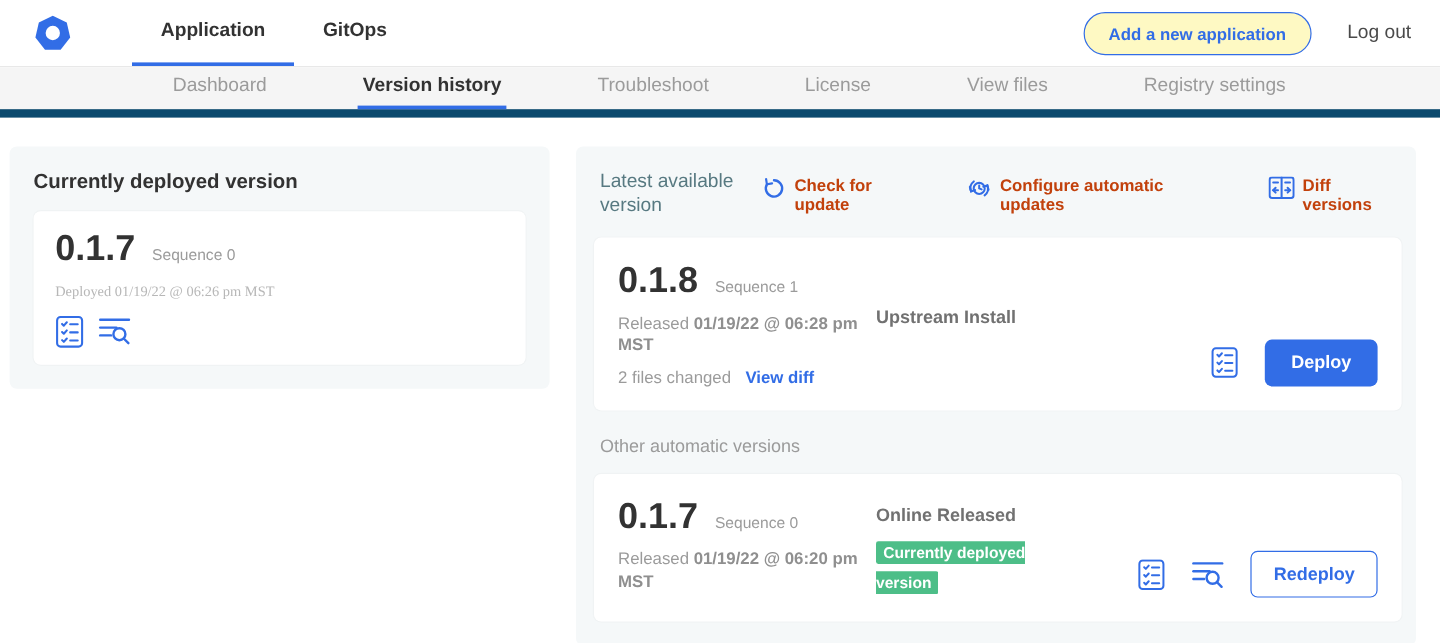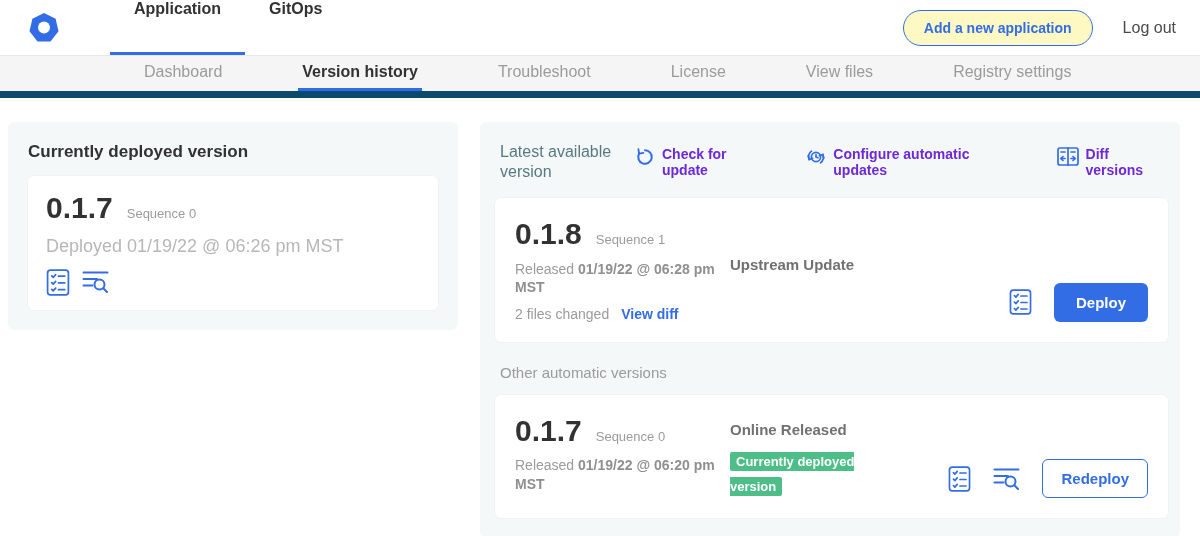--- a/index.html
+++ b/index.html
@@ -7,21 +7,21 @@
   body { font-family: "Liberation Sans", "DejaVu Sans", sans-serif; color: #323232; }
 
   
   .topnav {
     height: 56px; background: #fff; border-bottom: 1px solid #e8e8e8;
     display: flex; align-items: stretch; padding: 0 24px 0 28px;
   }
   .logo-wrap { display: flex; align-items: center; margin-right: 50px; cursor: pointer; }
   .topnav-tabs { display: flex; align-items: stretch; }
   .topnav-tab {
-    display: flex; align-items: flex-start; padding: 0 24px; font-size: 16px; font-weight: 600;
+    display: flex; align-items: center; padding: 0 24px; font-size: 16px; font-weight: 600;
     color: #323232; border-bottom: 3px solid transparent; cursor: pointer;
   }
   .topnav-tab.active { border-bottom-color: #326de6; }
   .topnav-right { margin-left: auto; display: flex; align-items: center; gap: 30px; }
   .add-app-btn {
     background: #fef9c3; border: 1px solid #326de6; color: #326de6; font-weight: 700;
     font-size: 14px; padding: 9px 20px; border-radius: 20px; cursor: pointer;
     font-family: inherit;
   }
   .logout { font-size: 16px; color: #4a4a4a; cursor: pointer; }
@@ -41,30 +41,30 @@
   .main { display: flex; gap: 22px; padding: 24px 20px 0 8px; align-items: flex-start; }
   .panel { background: #f5f8f9; border-radius: 6px; }
 
   
   .left-panel { width: 450px; flex-shrink: 0; padding: 20px; }
   .left-panel h2 { font-size: 17px; font-weight: 700; color: #323232; margin-bottom: 14px; }
   .white-card { background: #fff; border-radius: 6px; padding: 16px 18px 14px; box-shadow: 0 0 0 1px rgba(0,0,0,0.02); }
   .version-row { display: flex; align-items: baseline; gap: 14px; }
   .version-num { font-size: 30px; font-weight: 800; color: #323232; line-height: 1.05; }
   .sequence { font-size: 13px; color: #9b9b9b; }
-  .deployed-at { font-size: 18px; color: #b7b7b7; margin-top: 12px; }
+  .deployed-at { font-size: 12px; color: #b7b7b7; margin-top: 12px; font-family: Liberation Serif, serif; }
   .icon-row { display: flex; align-items: center; gap: 12px; margin-top: 12px; }
   .icon-btn { background: none; border: none; padding: 0; cursor: pointer; display: inline-flex; }
 
   
   .right-panel { flex: 1; padding: 14px 12px 20px 15px; }
   .panel-header { display: flex; padding: 6px 2px 16px 5px; }
   .latest-title { font-size: 16px; font-weight: 400; color: #577981; max-width: 135px; line-height: 1.25; }
   .header-actions { margin-left: auto; display: flex; gap: 78px; align-items: flex-start; padding-top: 4px; }
-  .action-link { display: flex; gap: 7px; background: none; border: none; cursor: pointer; color: #6d28d9; font-family: inherit; text-align: left; align-items: flex-start; }
+  .action-link { display: flex; gap: 7px; background: none; border: none; cursor: pointer; color: #c2410c; font-family: inherit; text-align: left; align-items: flex-start; }
   .action-link .txt { font-size: 14px; font-weight: 600; line-height: 1.15; }
   .action-link .txt.w68 { max-width: 70px; }
   .action-link .txt.w150 { max-width: 152px; }
   .action-link svg { flex-shrink: 0; margin-top: 1px; }
 
   .version-card { background: #fff; border-radius: 6px; padding: 20px; display: flex; align-items: flex-end; box-shadow: 0 0 0 1px rgba(0,0,0,0.02); }
   .col-left { width: 215px; flex-shrink: 0; align-self: flex-start; }
   .released { font-size: 14px; color: #9b9b9b; margin-top: 10px; line-height: 1.3; }
   .released b { font-weight: 700; color: #8f8f8f; }
   .files-row { margin-top: 10px; font-size: 14px; color: #9b9b9b; display: flex; gap: 12px; align-items: center; }
@@ -213,21 +213,21 @@
         <p class="released">
           <span>Released</span>
           <b>01/19/22 @ 06:28 pm MST</b>
         </p>
         <p class="files-row">
           <span>2 files changed</span>
           <a class="view-diff">View diff</a>
         </p>
       </div>
       <div class="col-mid pt38">
-        <span class="source">Upstream Update</span>
+        <span class="source">Upstream Install</span>
       </div>
       <div class="col-actions">
         <button class="icon-btn">
           <svg width="23" height="26" viewBox="0 0 24 28" fill="none" stroke="#326de6" stroke-width="1.8" stroke-linecap="round" stroke-linejoin="round">
             <rect x="1.2" y="1.2" width="21.6" height="25.6" rx="3"></rect>
             <polyline points="5.5,7.2 7,8.7 9.6,5.8"></polyline>
               <line x1="12.5" y1="7.5" x2="19" y2="7.5"></line>
             <polyline points="5.5,14.2 7,15.7 9.6,12.8"></polyline>
               <line x1="12.5" y1="14.5" x2="19" y2="14.5"></line>
             <polyline points="5.5,21.2 7,22.7 9.6,19.8"></polyline>

